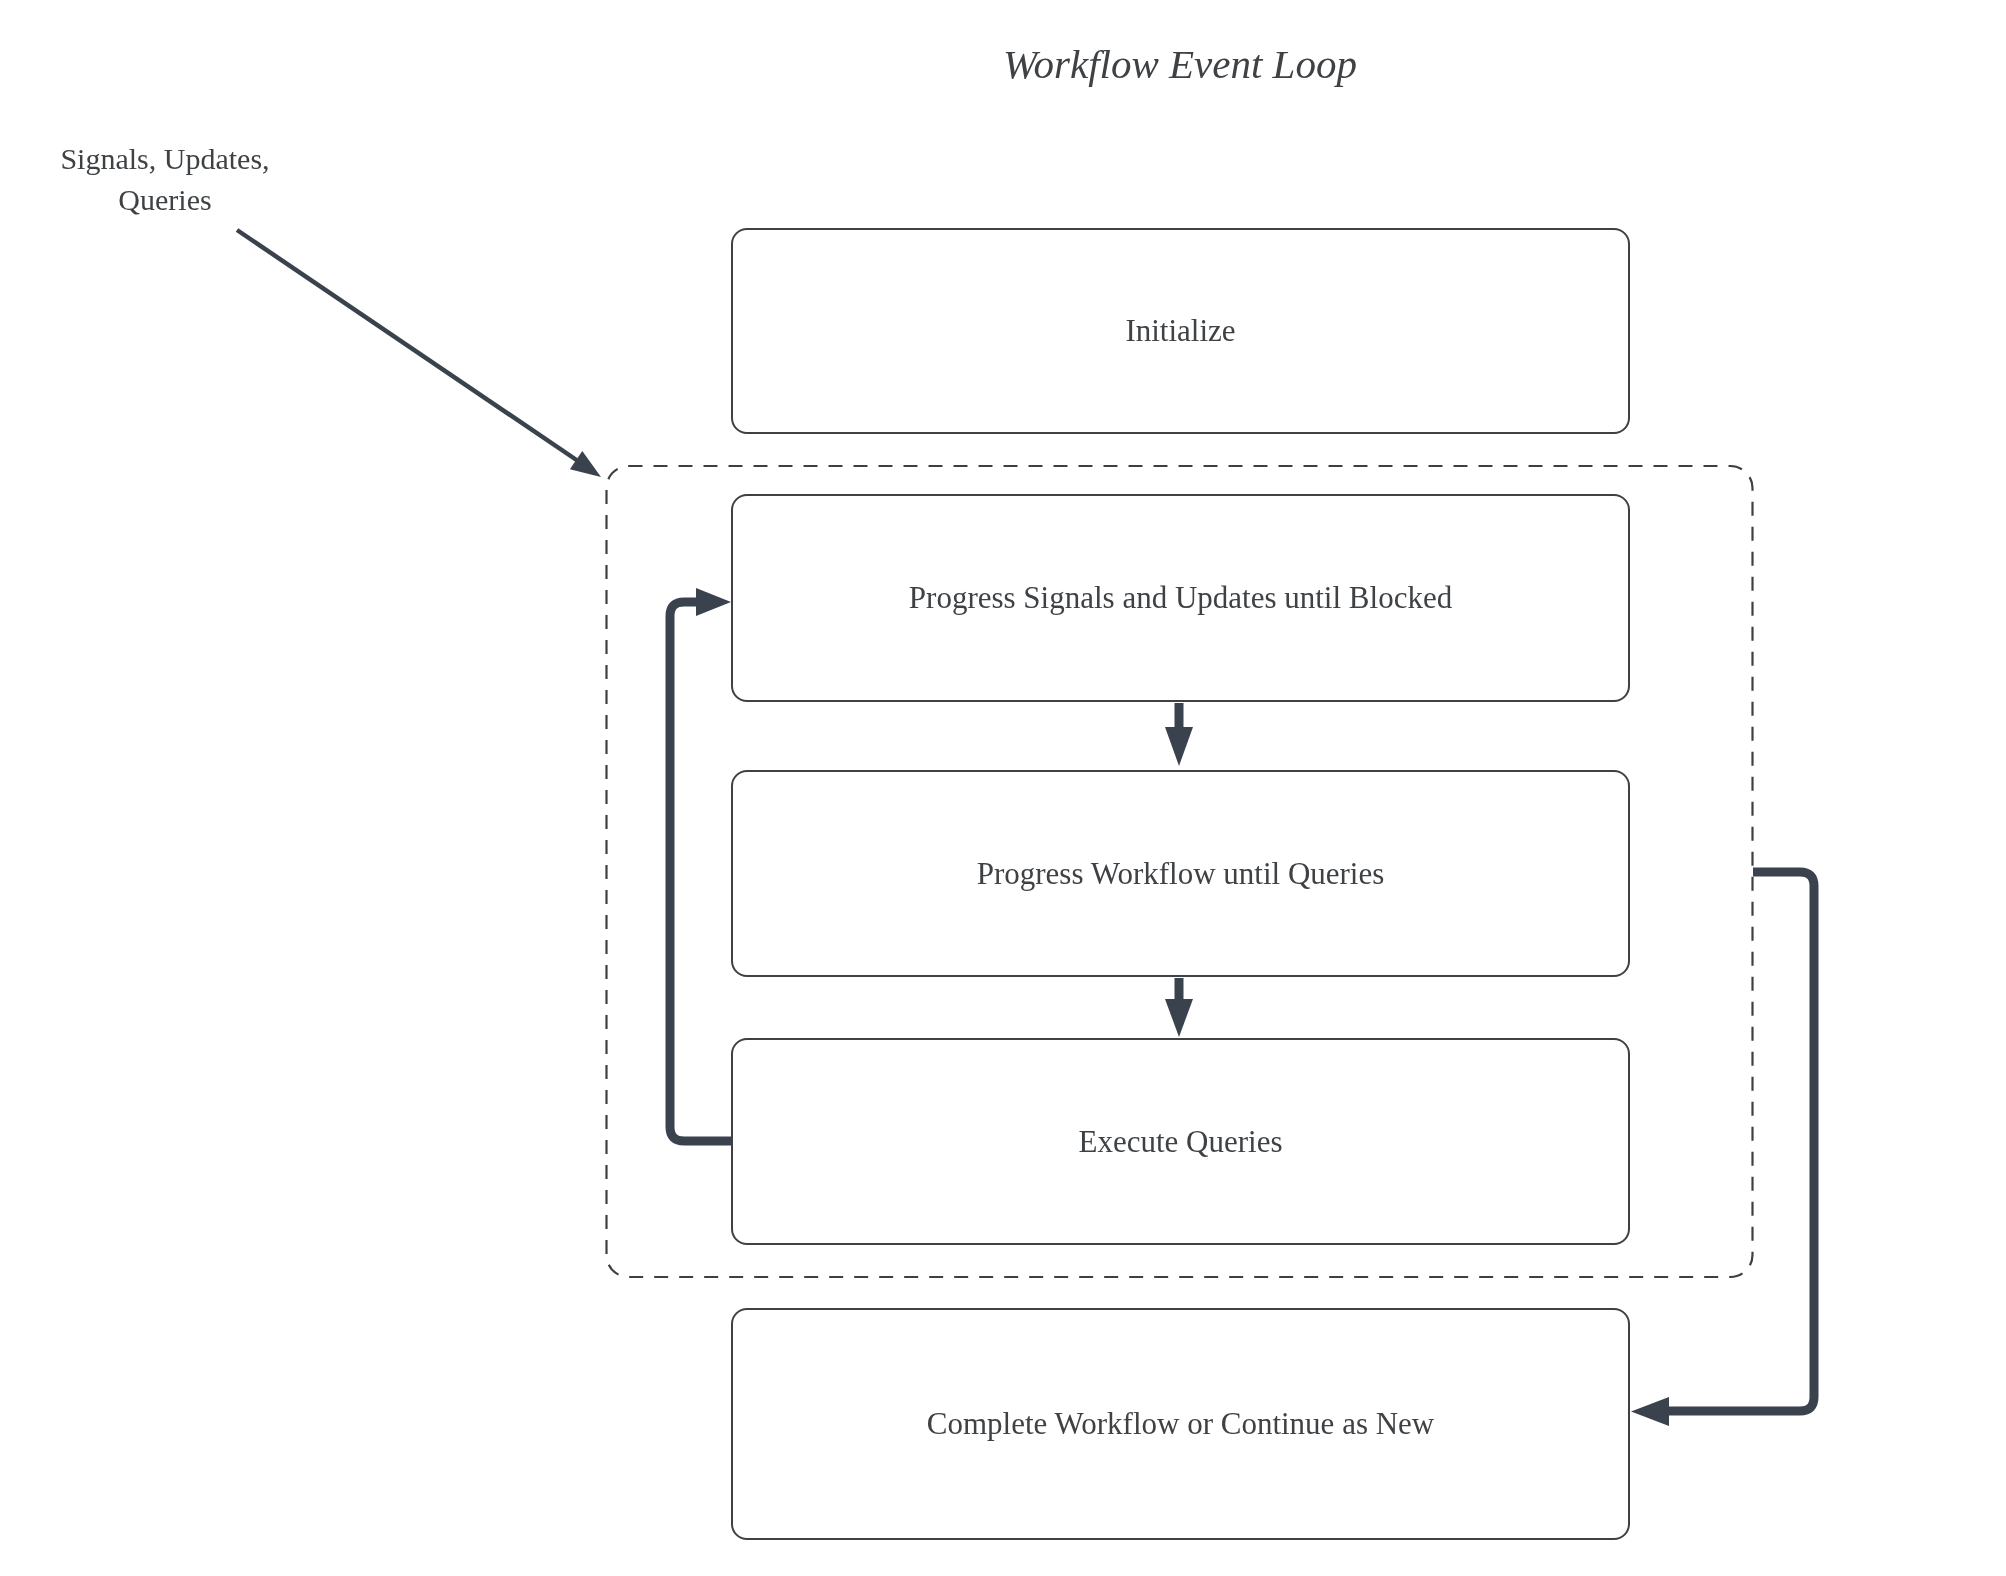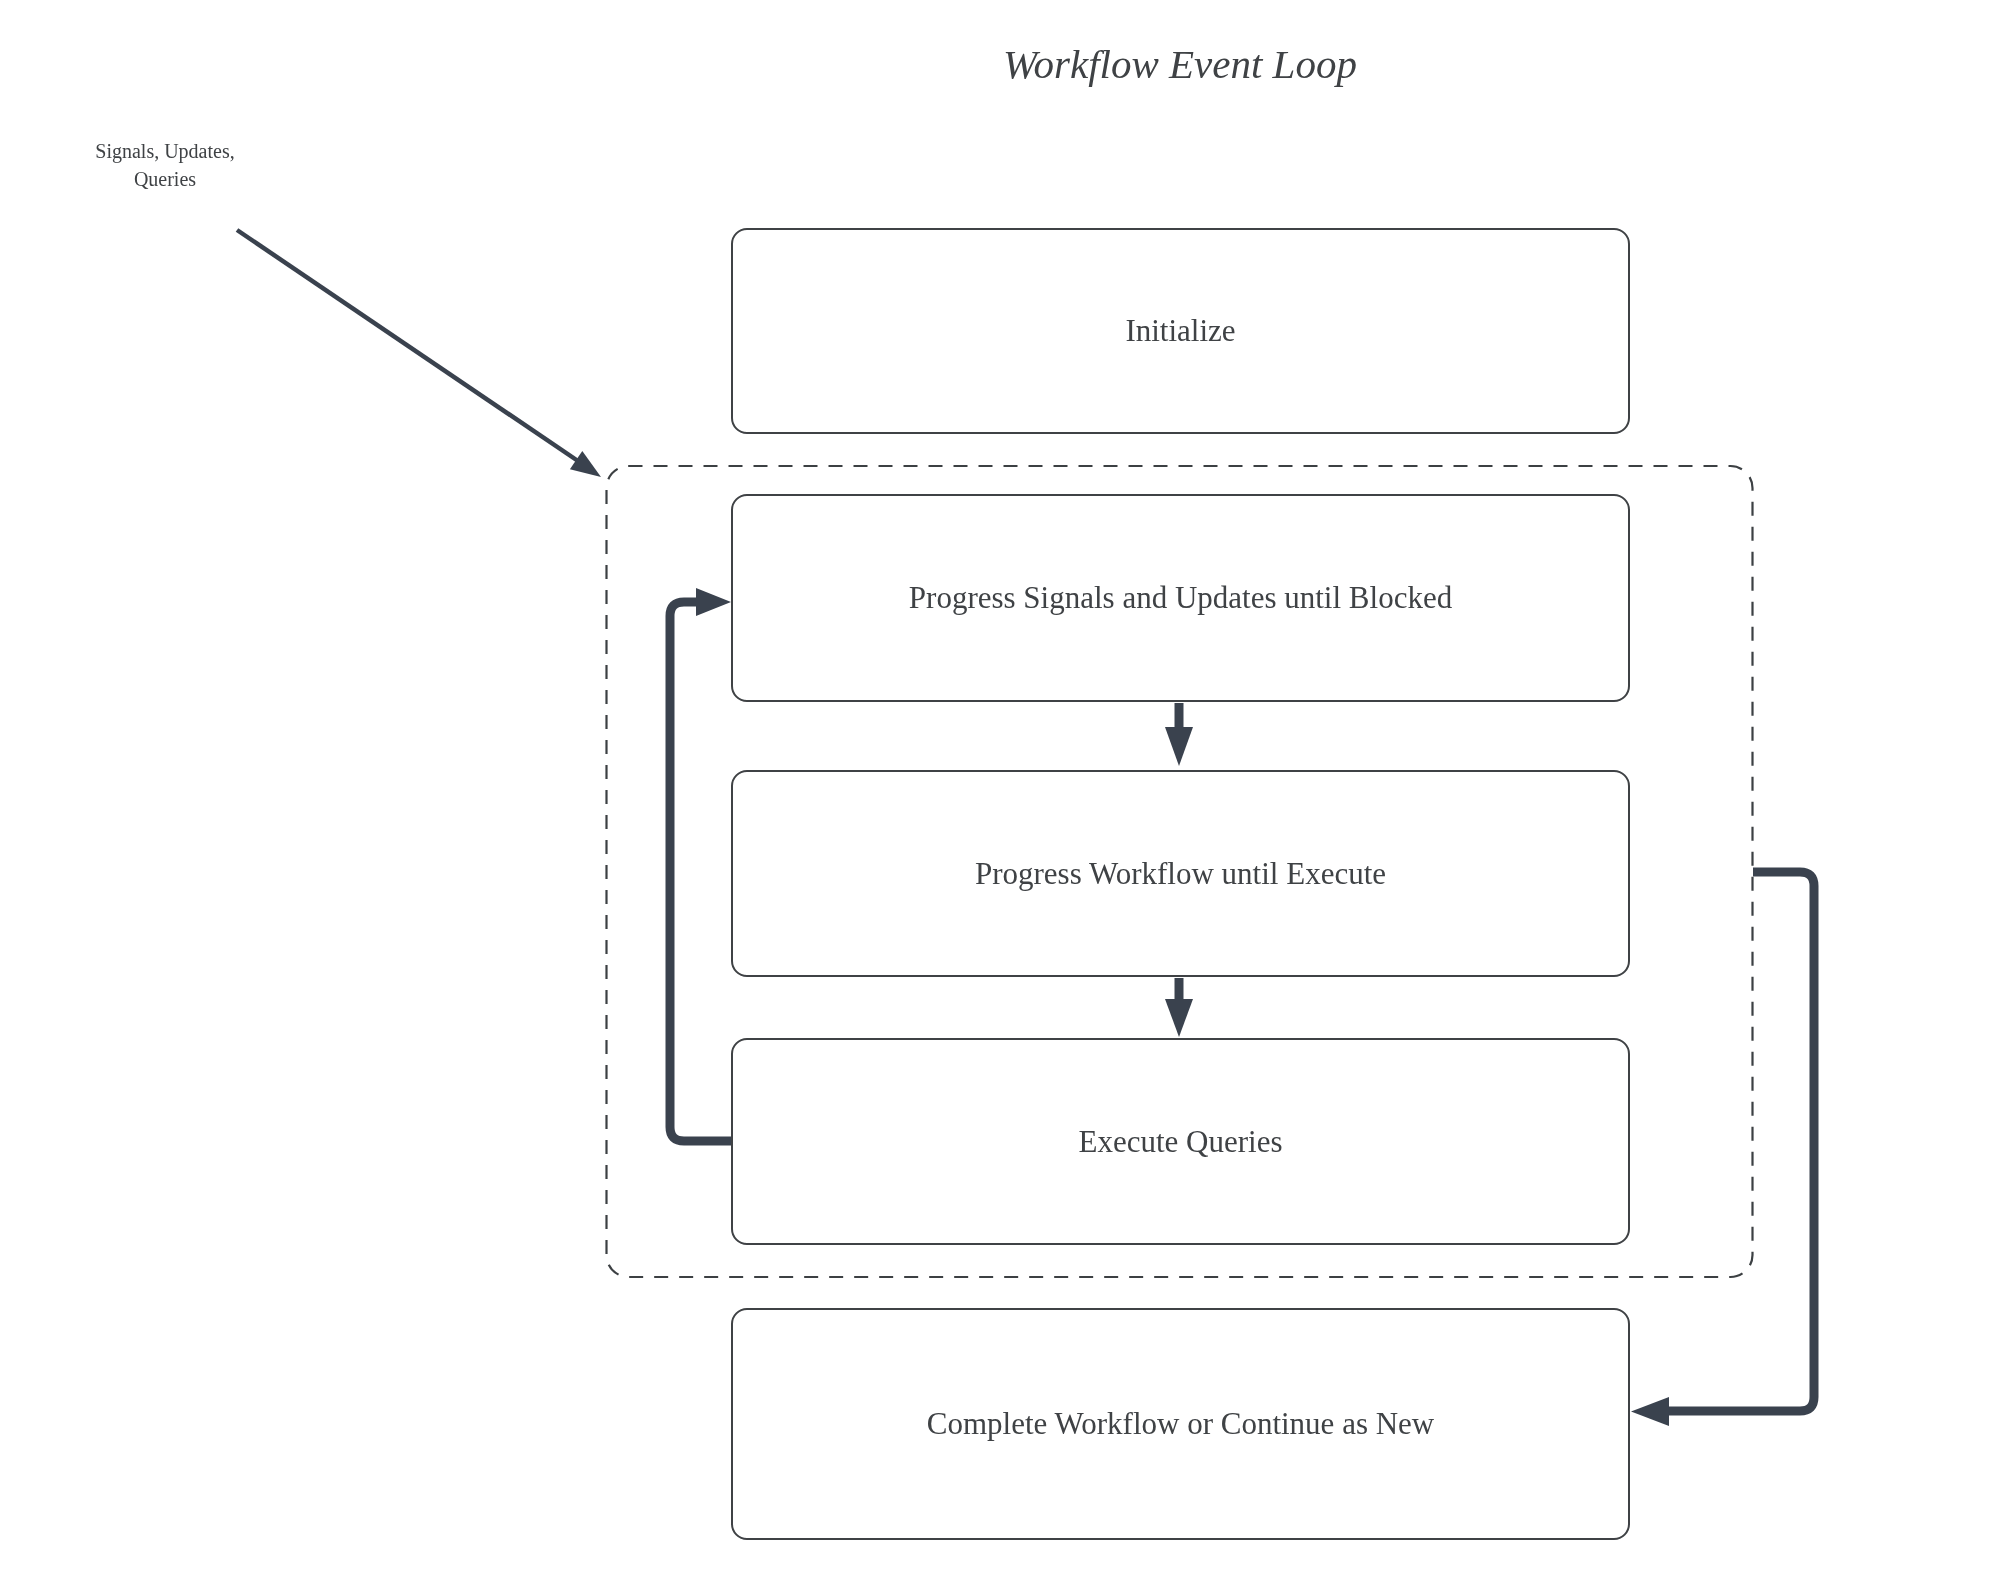--- a/index.html
+++ b/index.html
@@ -32,21 +32,21 @@
     font-size: 41px;
     font-style: italic;
     color: var(--text);
   }
   .ext-label {
     position: absolute;
     left: 20px;
     top: 138px;
     width: 290px;
     text-align: center;
-    font-size: 20px;
+    font-size: 30px;
     line-height: 1.38;
     white-space: pre-line;
     color: var(--text);
   }
   .node {
     position: absolute;
     left: 731px;
     width: 899px;
     background: var(--background);
     border: 2px solid var(--box-border);
@@ -103,21 +103,21 @@
 
   <div class="node node-initialize">
     <span>Initialize</span>
   </div>
 
   <div class="node node-progress-signals">
     <span>Progress Signals and Updates until Blocked</span>
   </div>
 
   <div class="node node-progress-workflow">
-    <span>Progress Workflow until Execute</span>
+    <span>Progress Workflow until Queries</span>
   </div>
 
   <div class="node node-execute-queries">
     <span>Execute Queries</span>
   </div>
 
   <div class="node node-complete">
     <span>Complete Workflow or Continue as New</span>
   </div>
 

